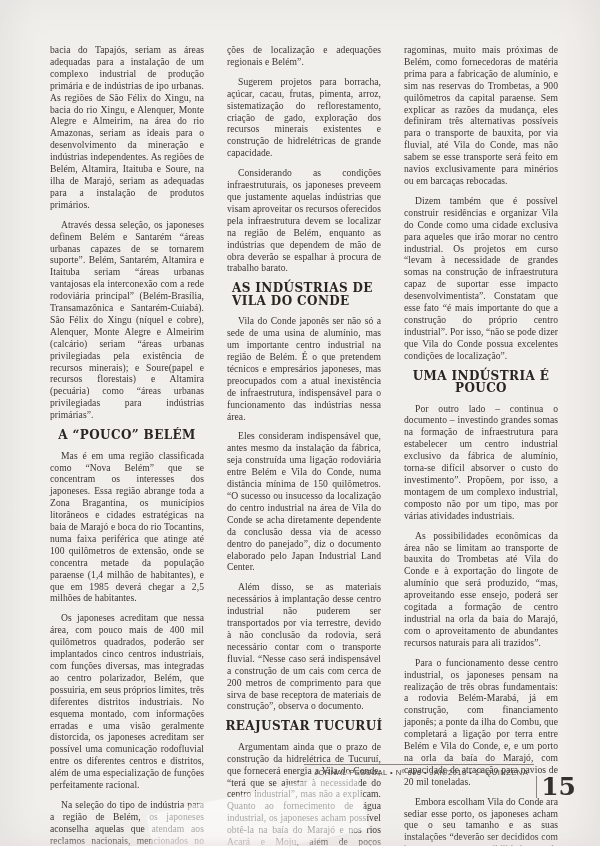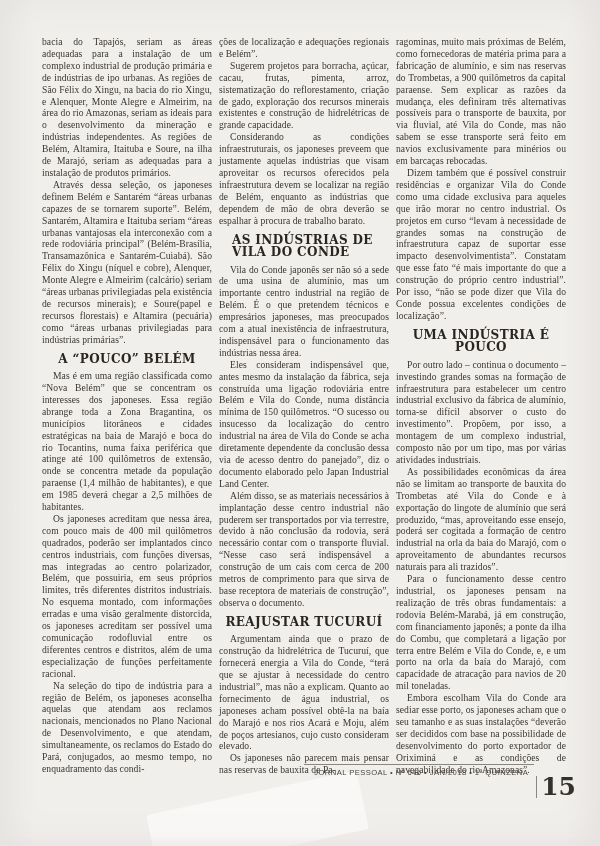--- a/index.html
+++ b/index.html
@@ -25,21 +25,21 @@
     position:absolute;left:0;bottom:0;width:100%;height:10px;
     background:linear-gradient(0deg, rgba(236,224,228,0.55), rgba(236,224,228,0));
     pointer-events:none;
   }
   .columns{
     position:absolute;left:42px;top:36px;width:520px;
     display:flex;gap:7px;
   }
   .col{width:170px;flex:none;}
   .col p{
-    margin:0;
+    margin:8px;
     font-size:9.6px;line-height:11.9px;
     color:#3b352f;
     text-align:justify;
     letter-spacing:0.05px;
   }
   .col p.ind{text-indent:11px;}
   .col h3{
     font-family:"DejaVu Serif", serif;
     font-size:12px;line-height:12.5px;
     font-weight:bold;color:#2a2520;

